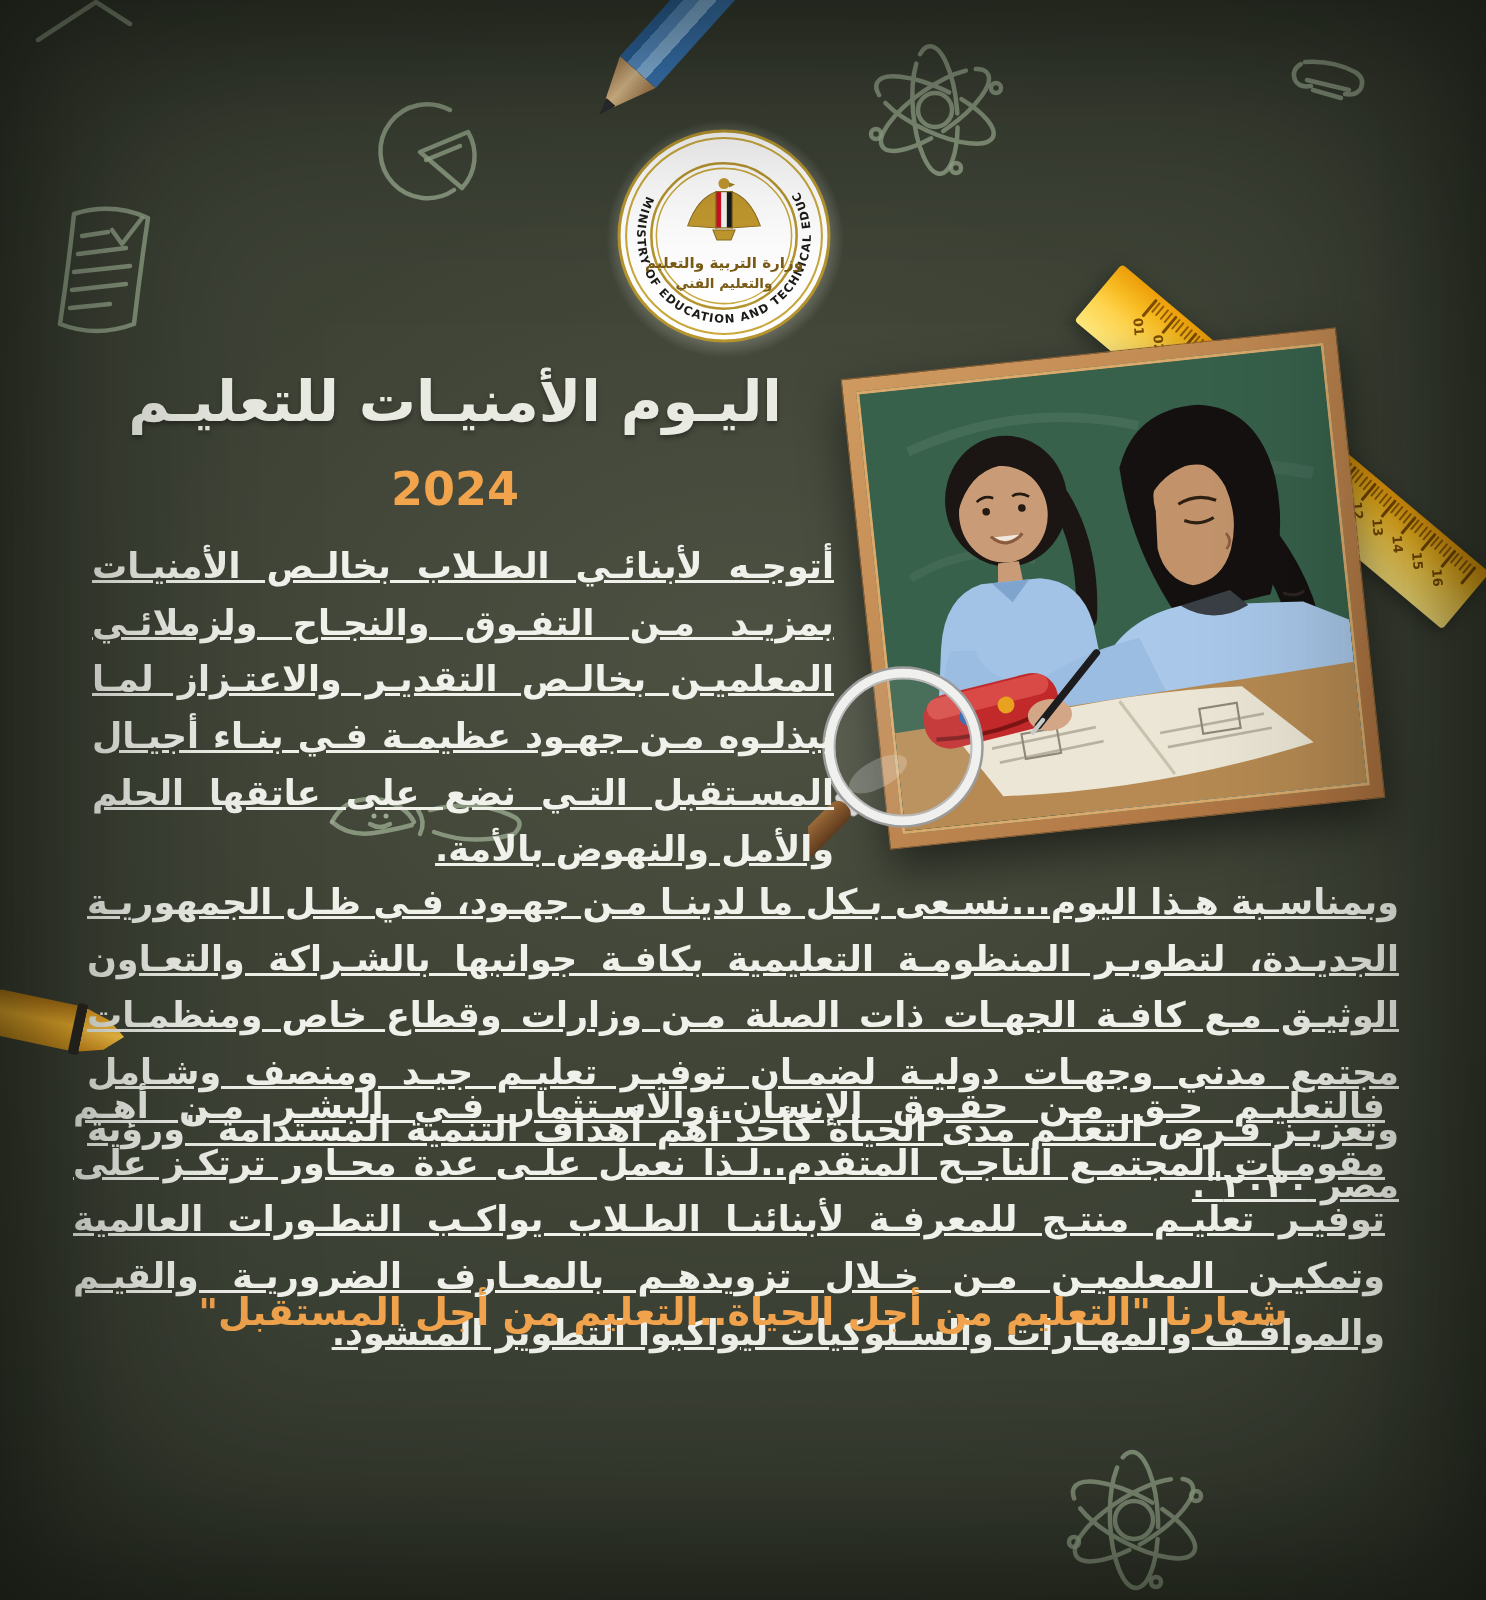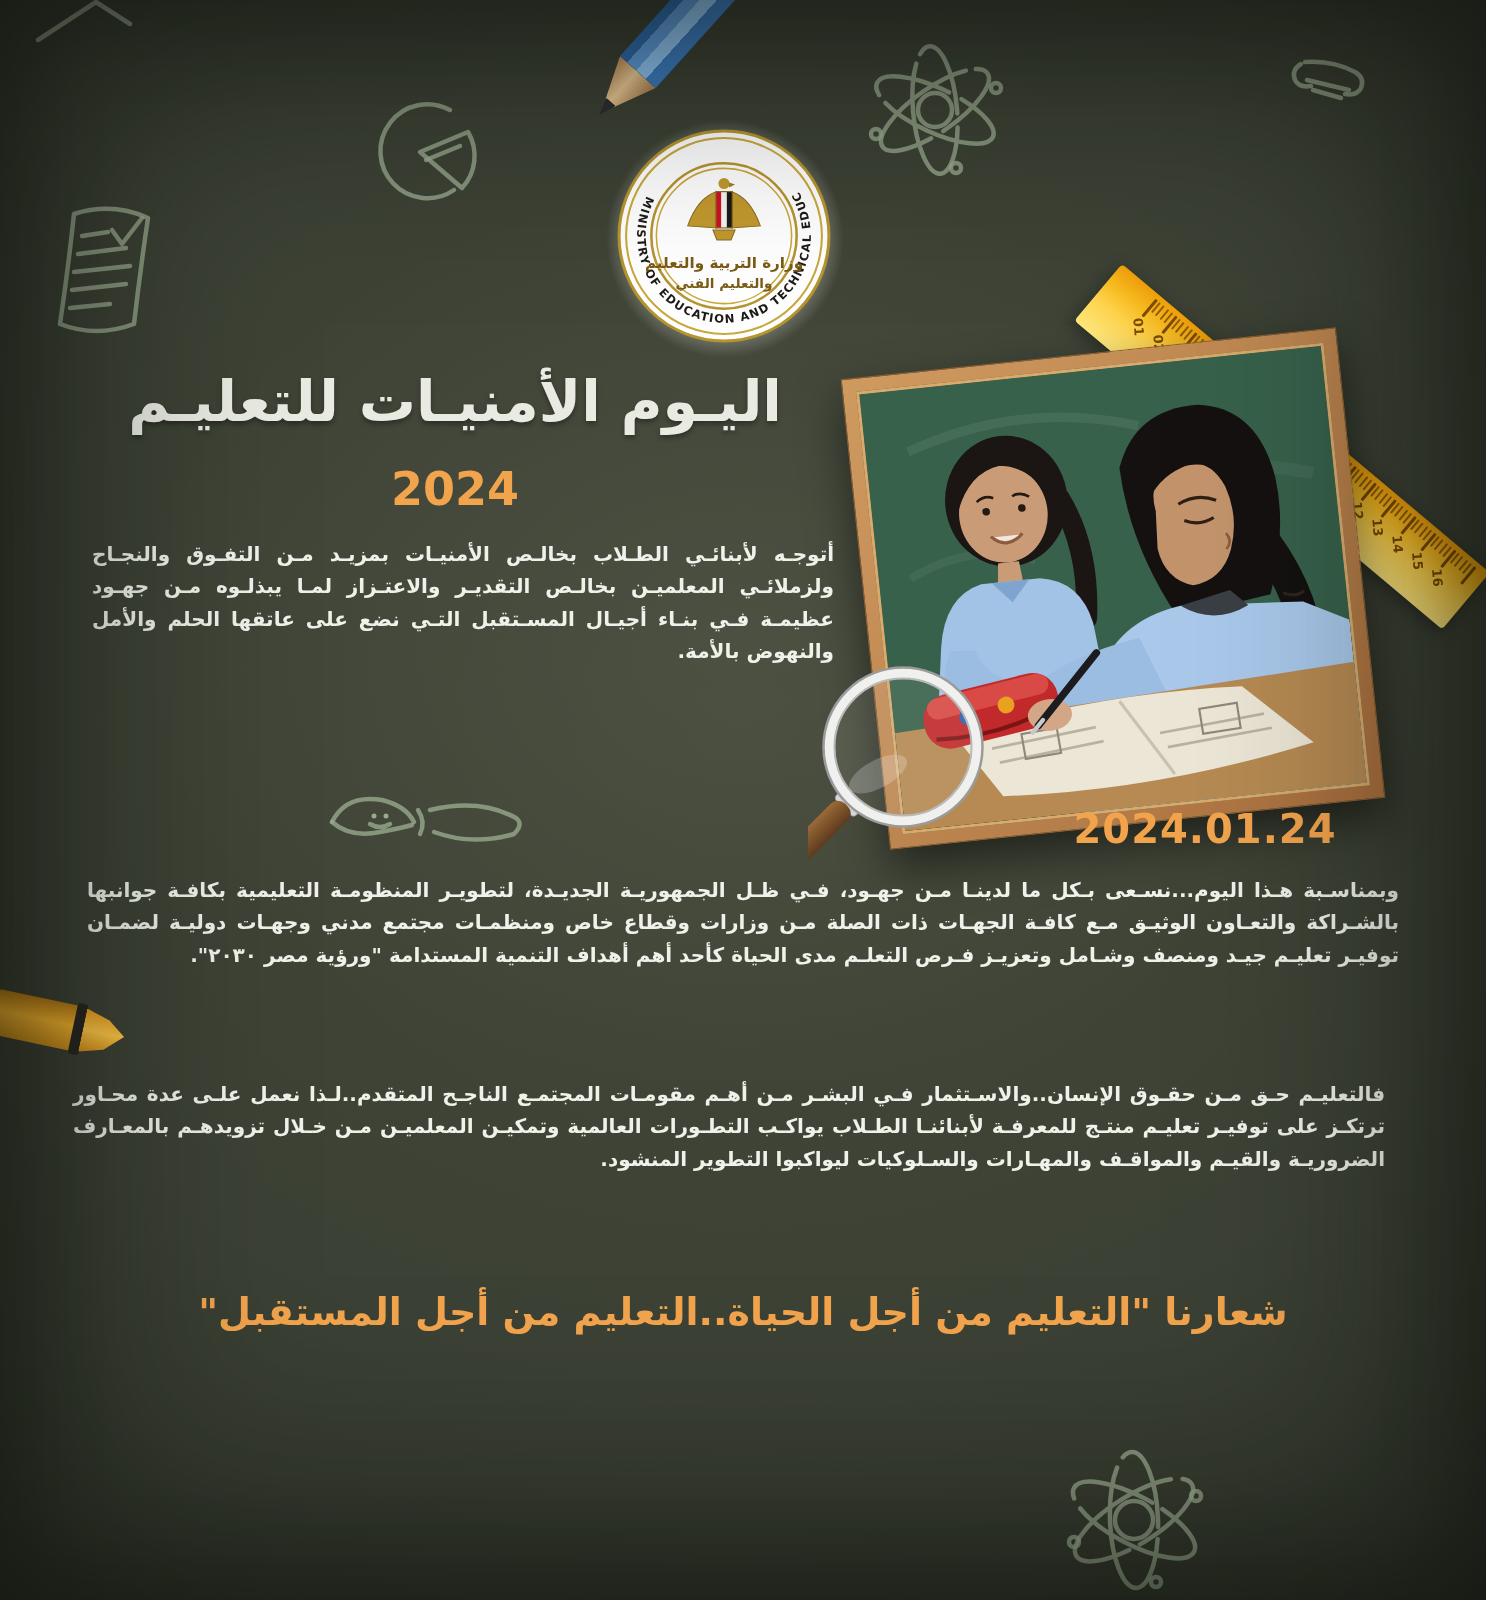--- a/index.html
+++ b/index.html
@@ -19,21 +19,21 @@
   .pencil-wood{width:48px;height:42px;clip-path:polygon(0 0,100% 0,62% 100%,38% 100%);background:linear-gradient(90deg,#bb8d57,#eccb98 48%,#a87c49);}
   .pencil-tip{width:12px;height:18px;margin:-2px auto 0;clip-path:polygon(0 0,100% 0,50% 100%);background:#2e2e33;}
   
   .logo-glow{left:560px;top:74px;width:330px;height:330px;border-radius:50%;
     background:radial-gradient(closest-side, rgba(255,255,247,.85) 30%, rgba(255,255,247,0) 72%);z-index:5;}
   .logo{left:615px;top:127px;width:218px;height:218px;z-index:6;}
   
   .title{left:55px;top:368px;width:800px;text-align:center;direction:rtl;color:#e9ebe3;
     font-size:57px;font-weight:bold;z-index:6;text-shadow:0 3px 5px rgba(0,0,0,.35);}
   .year{left:55px;top:462px;width:800px;text-align:center;color:#f2a44d;font-size:46px;font-weight:bold;z-index:6;}
-  .para{direction:rtl;text-align:justify;color:#eff1ea;font-size:20px;font-weight:bold;line-height:1.62;z-index:6;}
+  .para{direction:rtl;text-align:justify;color:#eff1ea;font-size:35px;font-weight:bold;line-height:1.62;z-index:6;text-decoration:underline;}
   .p1{left:92px;top:538px;width:742px;}
   .p2{left:87px;top:874px;width:1312px;}
   .p3{left:73px;top:1078px;width:1312px;}
   .date{left:985px;top:806px;width:440px;text-align:center;color:#f2a44d;font-size:40px;font-weight:bold;letter-spacing:1px;z-index:6;}
   .slogan{left:0;top:1290px;width:1486px;text-align:center;direction:rtl;color:#f2a44d;font-size:38px;font-weight:bold;z-index:6;}
   .signature{left:108px;top:1404px;width:480px;text-align:center;direction:rtl;color:#f2f3ee;font-size:38px;font-weight:bold;z-index:6;}
   
   .ruler{left:1122px;top:264px;width:480px;height:74px;transform:rotate(40deg);transform-origin:0 0;z-index:2;
     background:linear-gradient(180deg,#ef9f0a 0%,#f8bc22 30%,#ffd44e 58%,#ffe87d 100%);
     border-radius:4px;box-shadow:0 6px 18px rgba(0,0,0,.35);}
@@ -335,21 +335,20 @@
       <rect x="82" y="164" width="28" height="16" rx="4" fill="#d7d7d7" stroke="#9b9b9b" stroke-width="1"></rect>
       <rect x="84" y="176" width="24" height="110" rx="10" fill="url(#wood)"></rect>
     </g>
     <circle cx="95" cy="95" r="74" fill="rgba(240,238,228,0.10)"></circle>
     <ellipse cx="70" cy="122" rx="32" ry="14" fill="rgba(255,255,255,0.22)" transform="rotate(-28 70 122)"></ellipse>
     <circle cx="95" cy="95" r="74" fill="none" stroke="#f0f0ee" stroke-width="10"></circle>
     <circle cx="95" cy="95" r="79.5" fill="none" stroke="#9b9b9b" stroke-width="2.5"></circle>
     <circle cx="95" cy="95" r="68.5" fill="none" stroke="#b9b9b9" stroke-width="2"></circle>
   </svg>
 
-  <div class="abs date">2024.01.24</div>
 
   <div class="abs para p2">وبمناسـبة هـذا اليوم...نسـعى بـكل ما لدينـا مـن جهـود، فـي ظـل الجمهوريـة الجديـدة، لتطويـر المنظومـة التعليمية بكافـة جوانبها بالشـراكة والتعـاون الوثيـق مـع كافـة الجهـات ذات الصلة مـن وزارات وقطاع خاص ومنظمـات مجتمع مدني وجهـات دوليـة لضمـان توفيـر تعليـم جيـد ومنصف وشـامل وتعزيـز فـرص التعلـم مدى الحياة كأحد أهم أهداف التنمية المستدامة "ورؤية مصر ٢٠٣٠".</div>
   <div class="abs para p3">فالتعليـم حـق مـن حقـوق الإنسان..والاسـتثمار فـي البشـر مـن أهـم مقومـات المجتمـع الناجـح المتقدم..لـذا نعمل علـى عدة محـاور ترتكـز على توفيـر تعليـم منتـج للمعرفـة لأبنائنـا الطـلاب يواكـب التطـورات العالمية وتمكيـن المعلميـن مـن خـلال تزويدهـم بالمعـارف الضروريـة والقيـم والمواقـف والمهـارات والسـلوكيات ليواكبوا التطوير المنشود.</div>
 
   <div class="abs crayon">
     <div class="crayon-body"></div>
     <div class="crayon-band"></div>
     <div class="crayon-tip"></div>
   </div>
 

